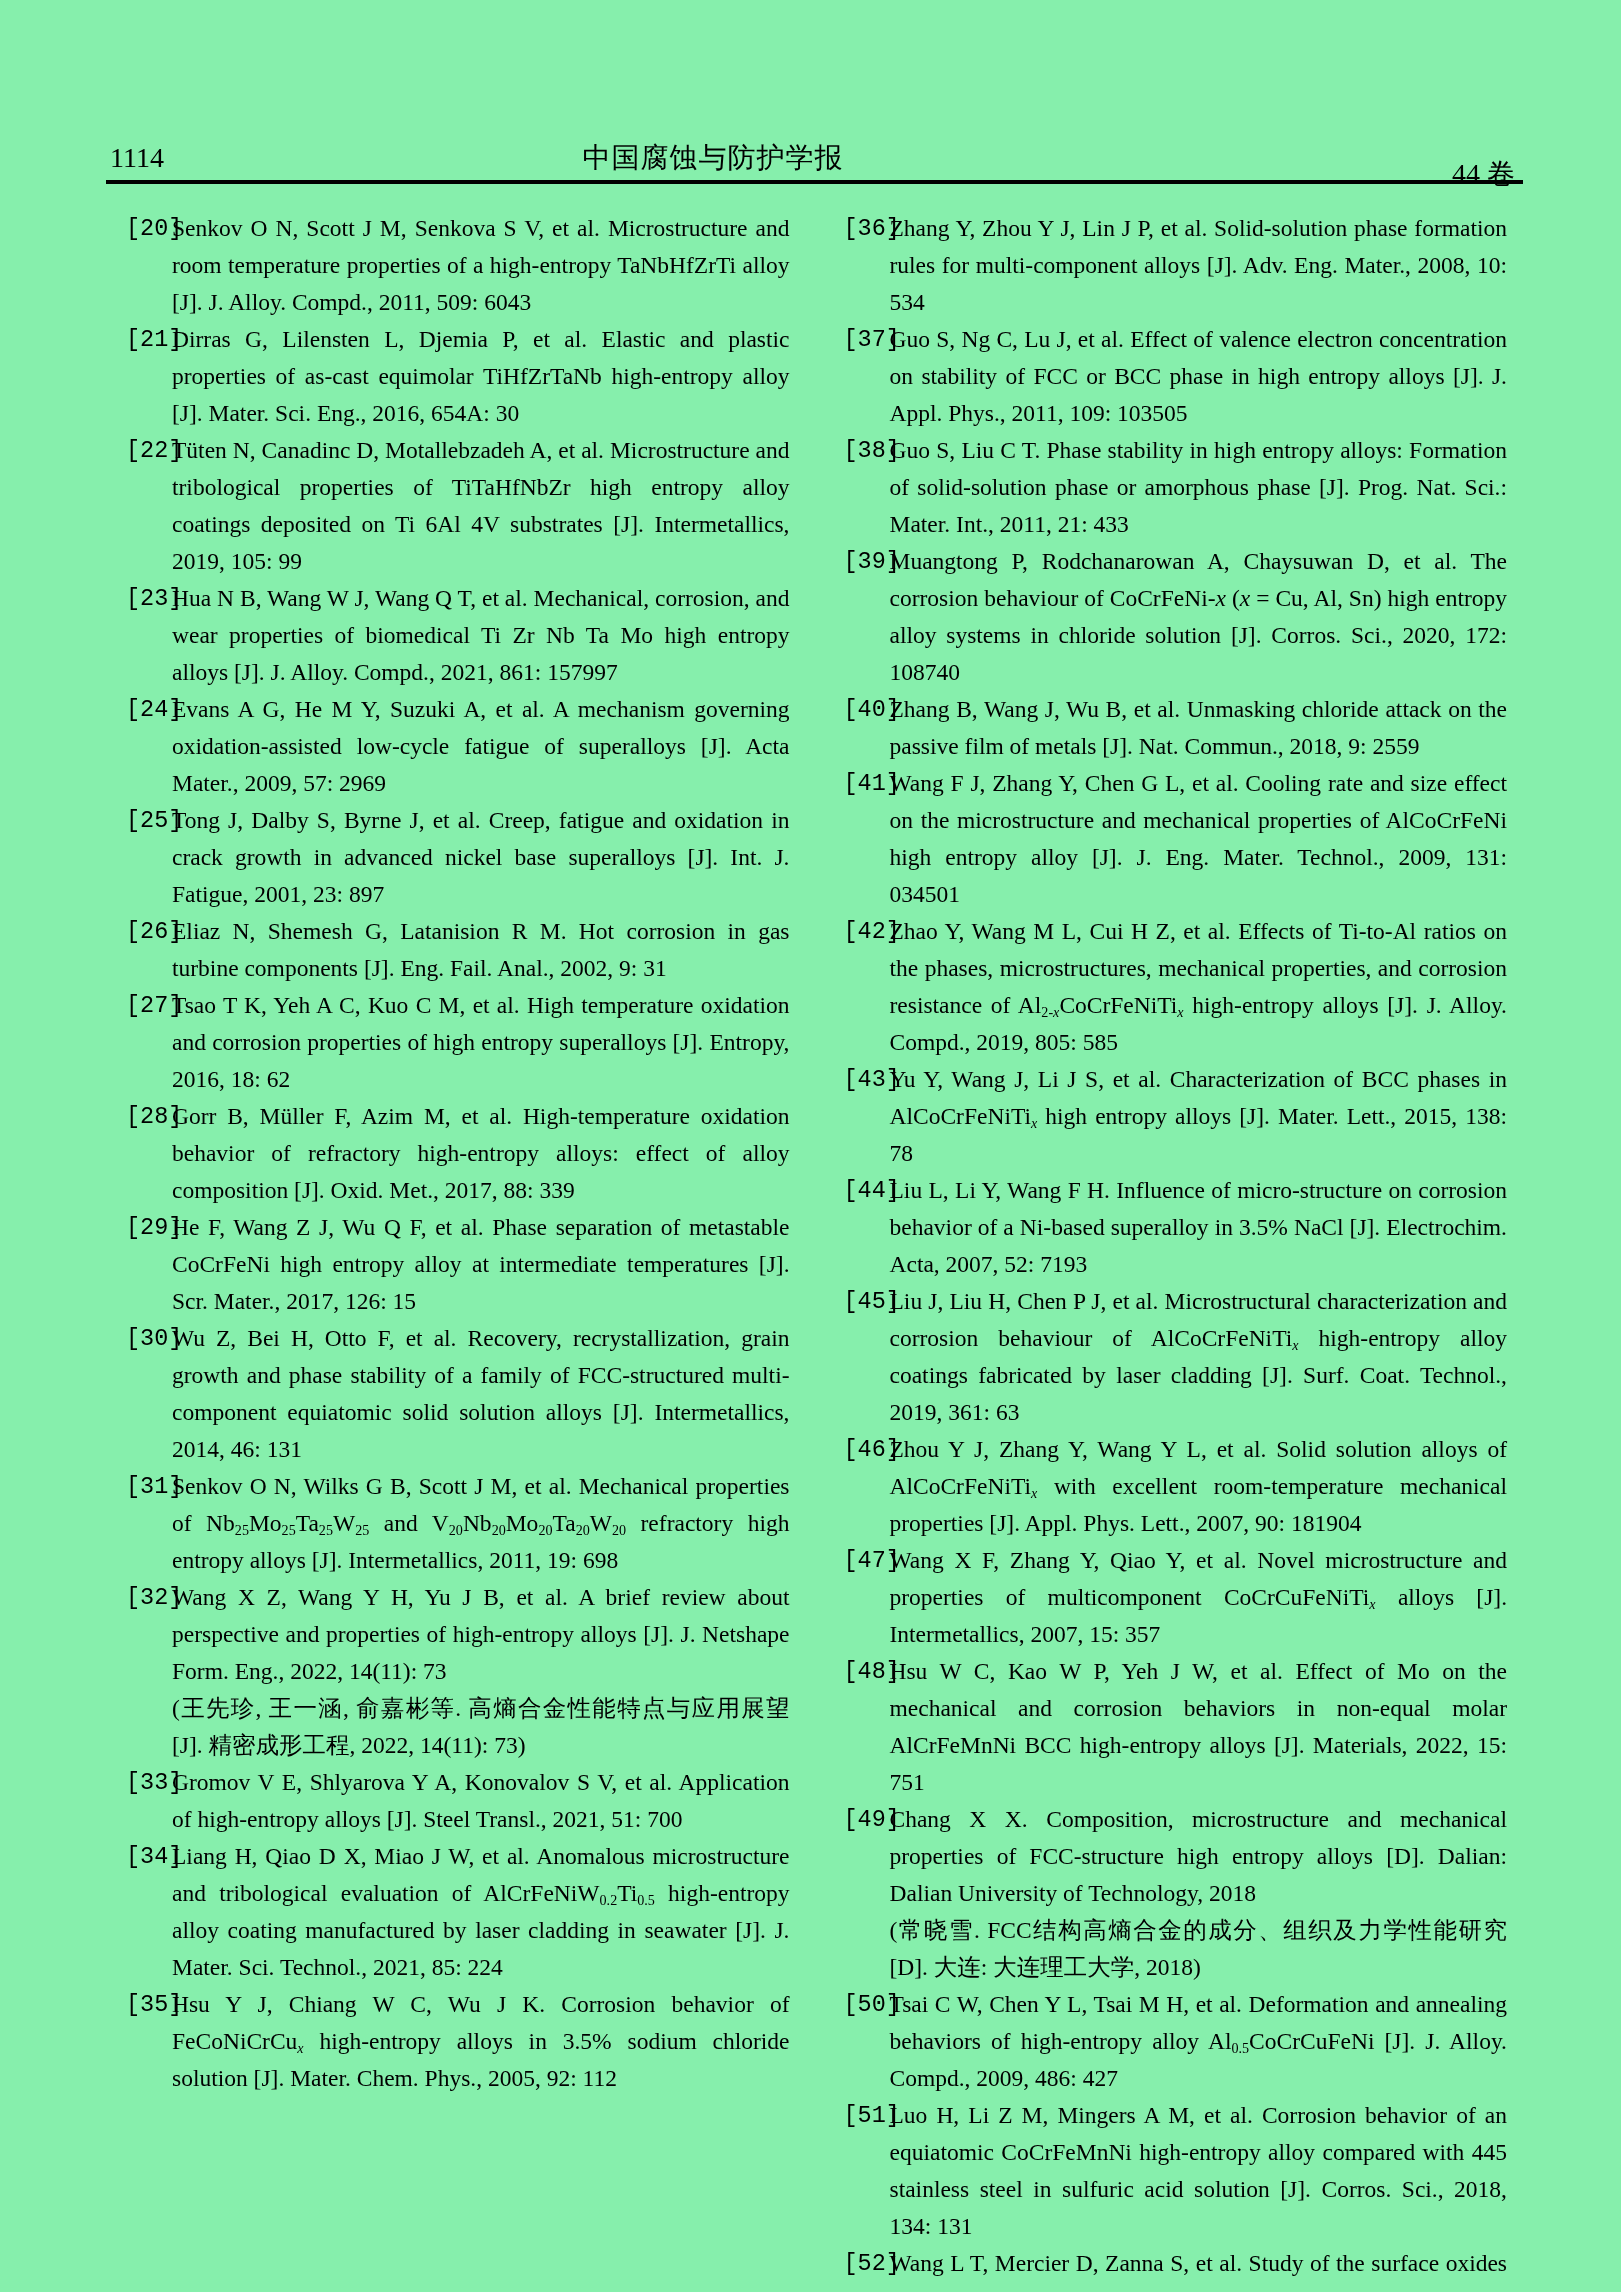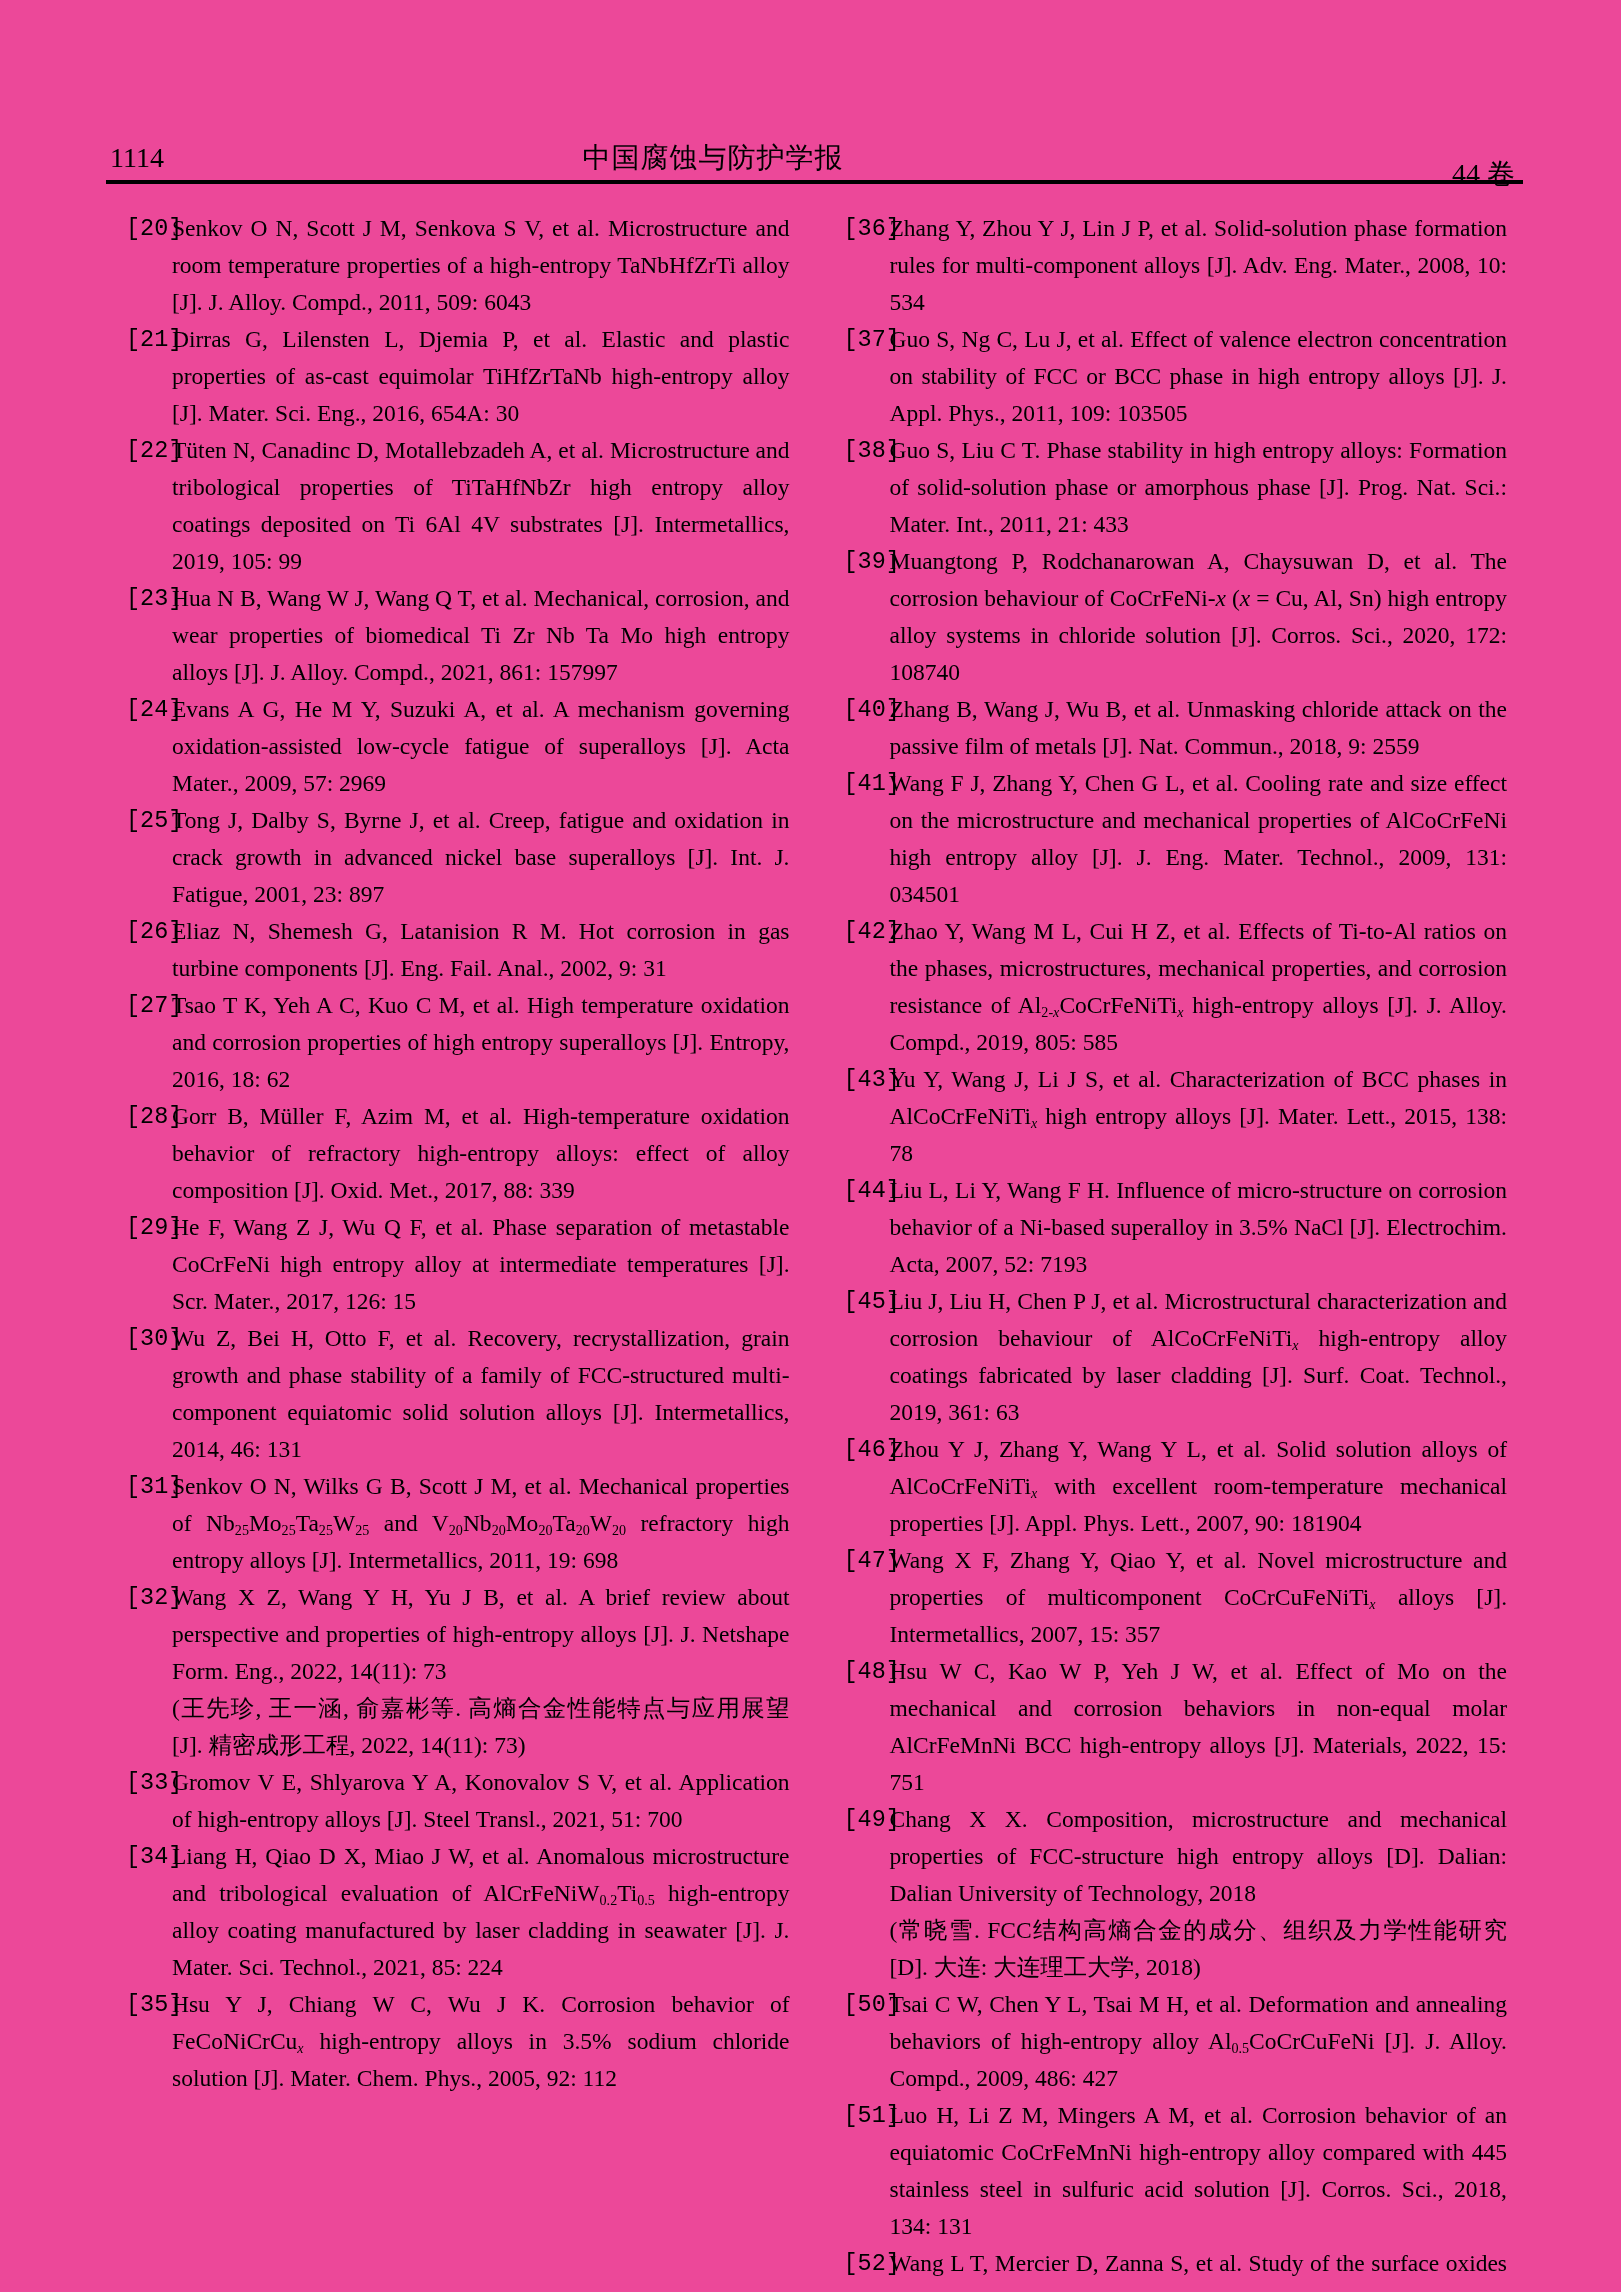--- a/index.html
+++ b/index.html
@@ -6,21 +6,21 @@
     margin: 0;
     padding: 0;
     background: #ffffff;
     color: #000000;
     font-family: "Liberation Serif", "DejaVu Serif", serif;
   }
   #page {
     position: relative;
     width: 1621px;
     height: 2293px;
-    background: #ec4899;
+    background: #86efac;
     overflow: hidden;
   }
   
   #header {
     position: absolute;
     left: 110px;
     right: 106px;
     top: 137px;
     height: 41px;
     font-size: 28px;

